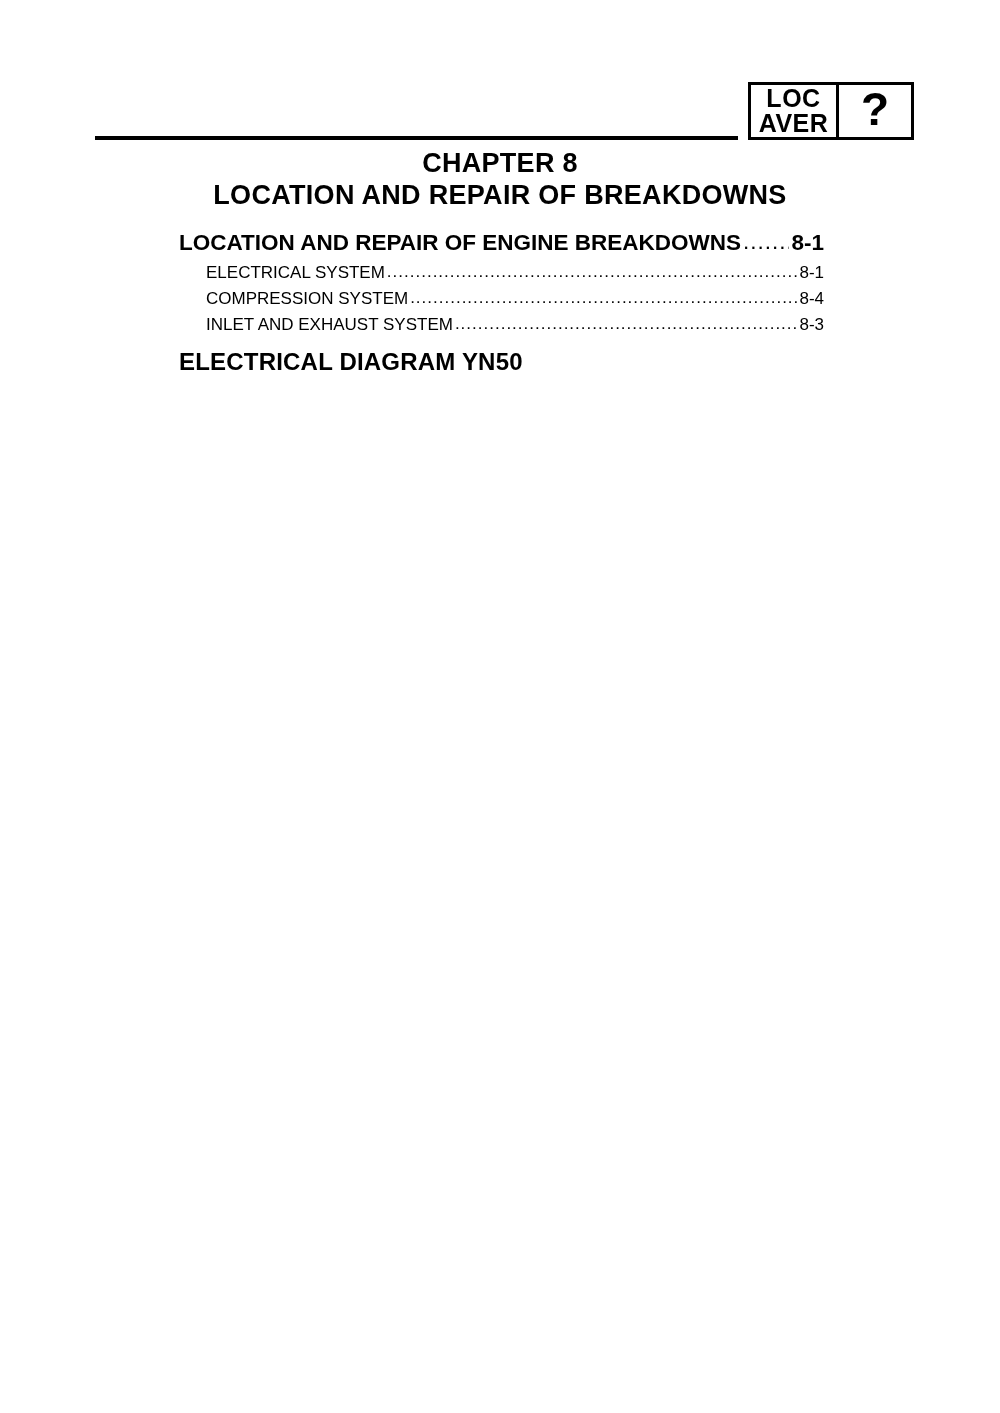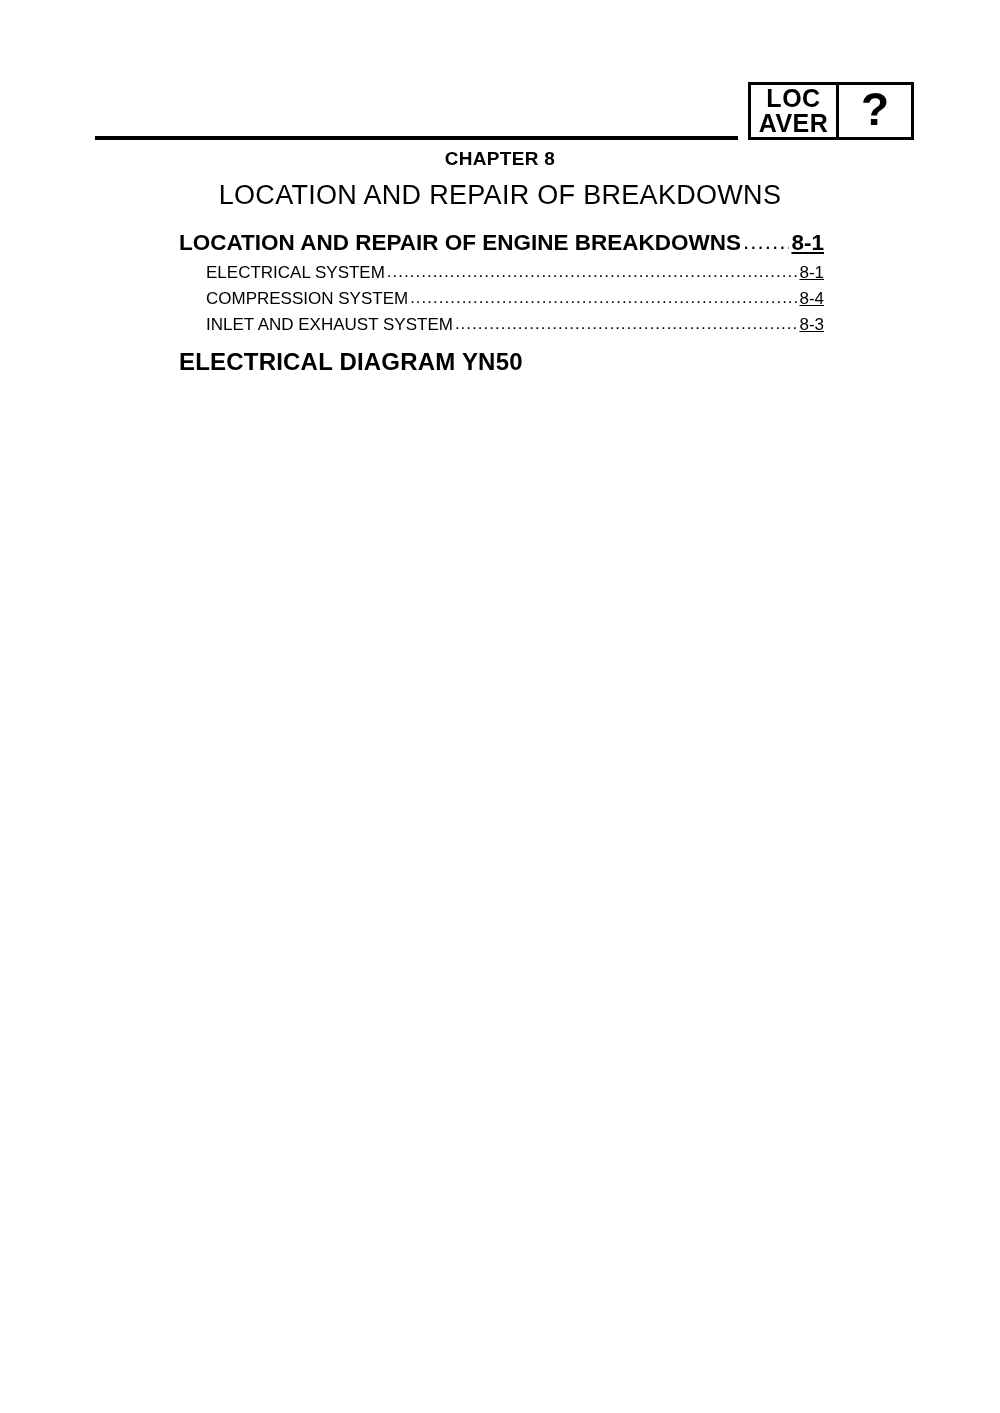--- a/index.html
+++ b/index.html
@@ -74,30 +74,30 @@
   }
 
   
   .chapter-title {
     position: absolute;
     top: 148px;
     left: 0;
     width: 1000px;
     text-align: center;
     font-weight: bold;
-    font-size: 19px;
+    font-size: 27px;
     letter-spacing: 0.3px;
   }
   .chapter-subtitle {
     position: absolute;
     top: 180px;
     left: 0;
     width: 1000px;
     text-align: center;
-    font-weight: normal;
+    font-weight: bold;
     font-size: 27px;
     letter-spacing: 0.3px;
   }
 
   
   .toc {
     position: absolute;
     top: 232px;
     left: 179px;
     width: 645px;
@@ -123,21 +123,21 @@
   .toc-text { flex: 0 0 auto; }
   .toc-dots {
     flex: 1 1 auto;
     overflow: hidden;
     white-space: nowrap;
     margin: 0 2px;
     font-weight: normal;
     letter-spacing: 1px;
     transform: translateY(-1px);
   }
-  .toc-page { flex: 0 0 auto; text-decoration: underline; }
+  .toc-page { flex: 0 0 auto; }
 
   .section-note {
     position: absolute;
     top: 348px;
     left: 179px;
     font-weight: bold;
     font-size: 24px;
     letter-spacing: 0.2px;
   }
 </style>

